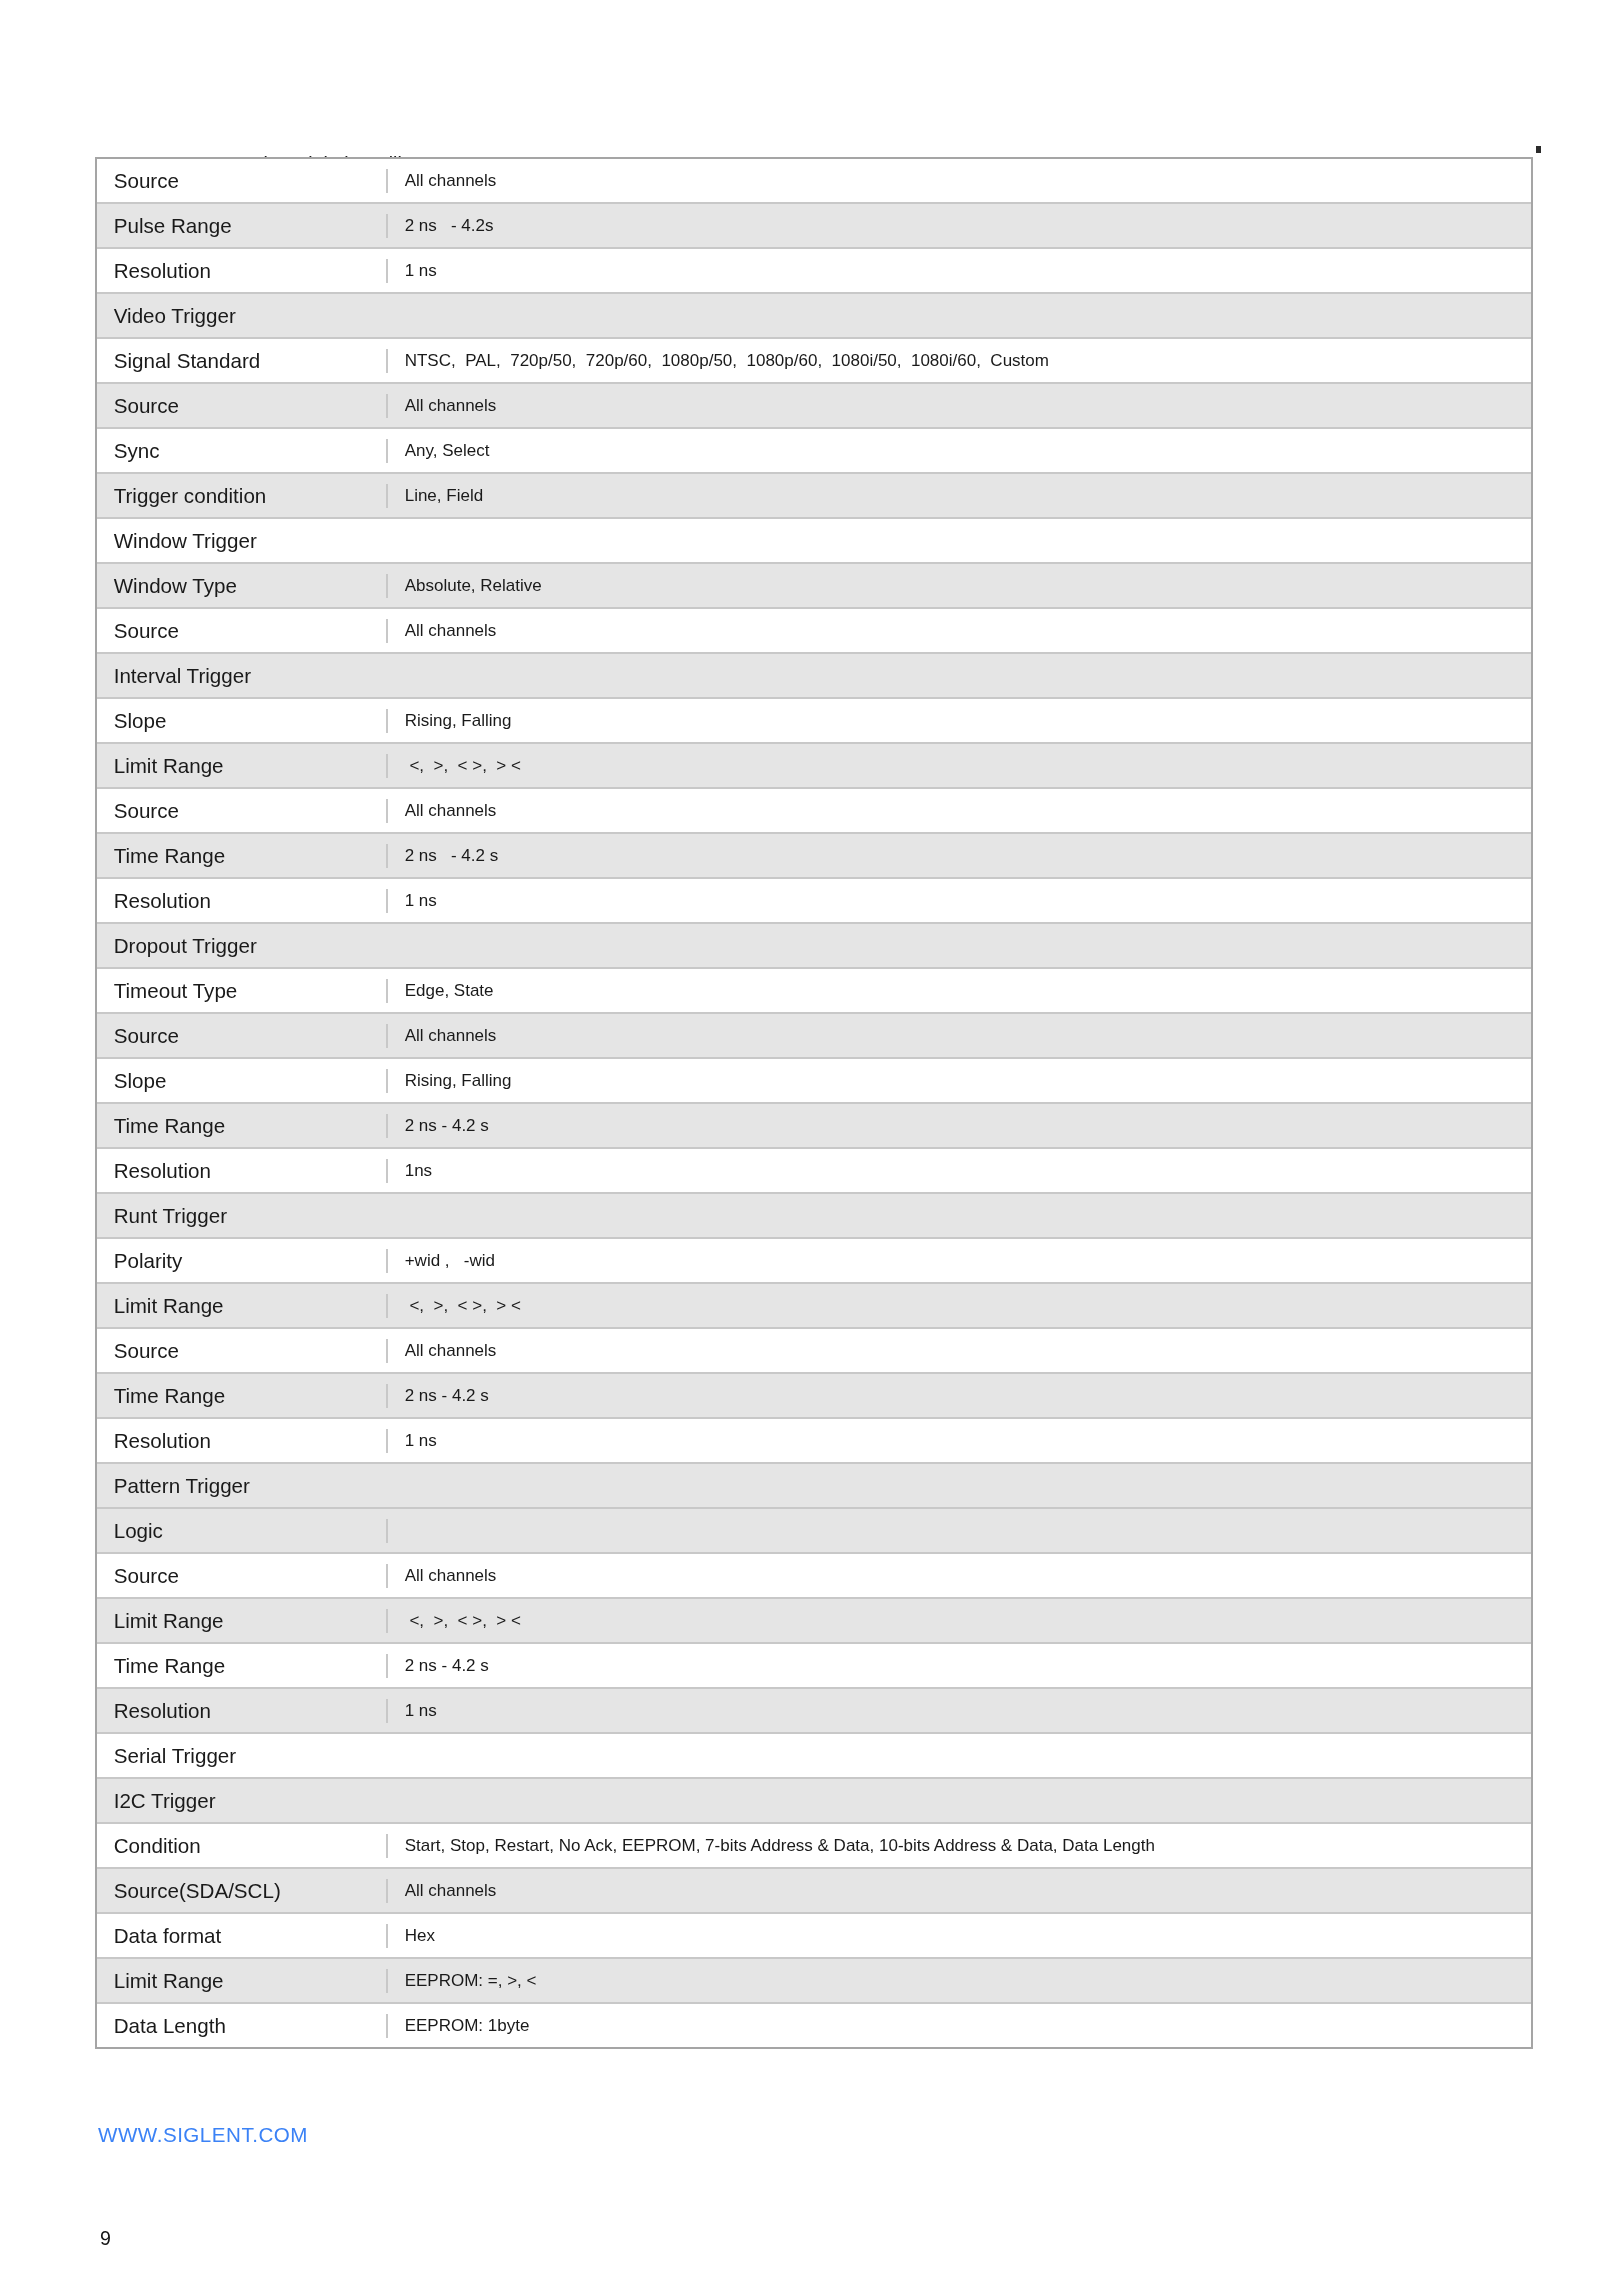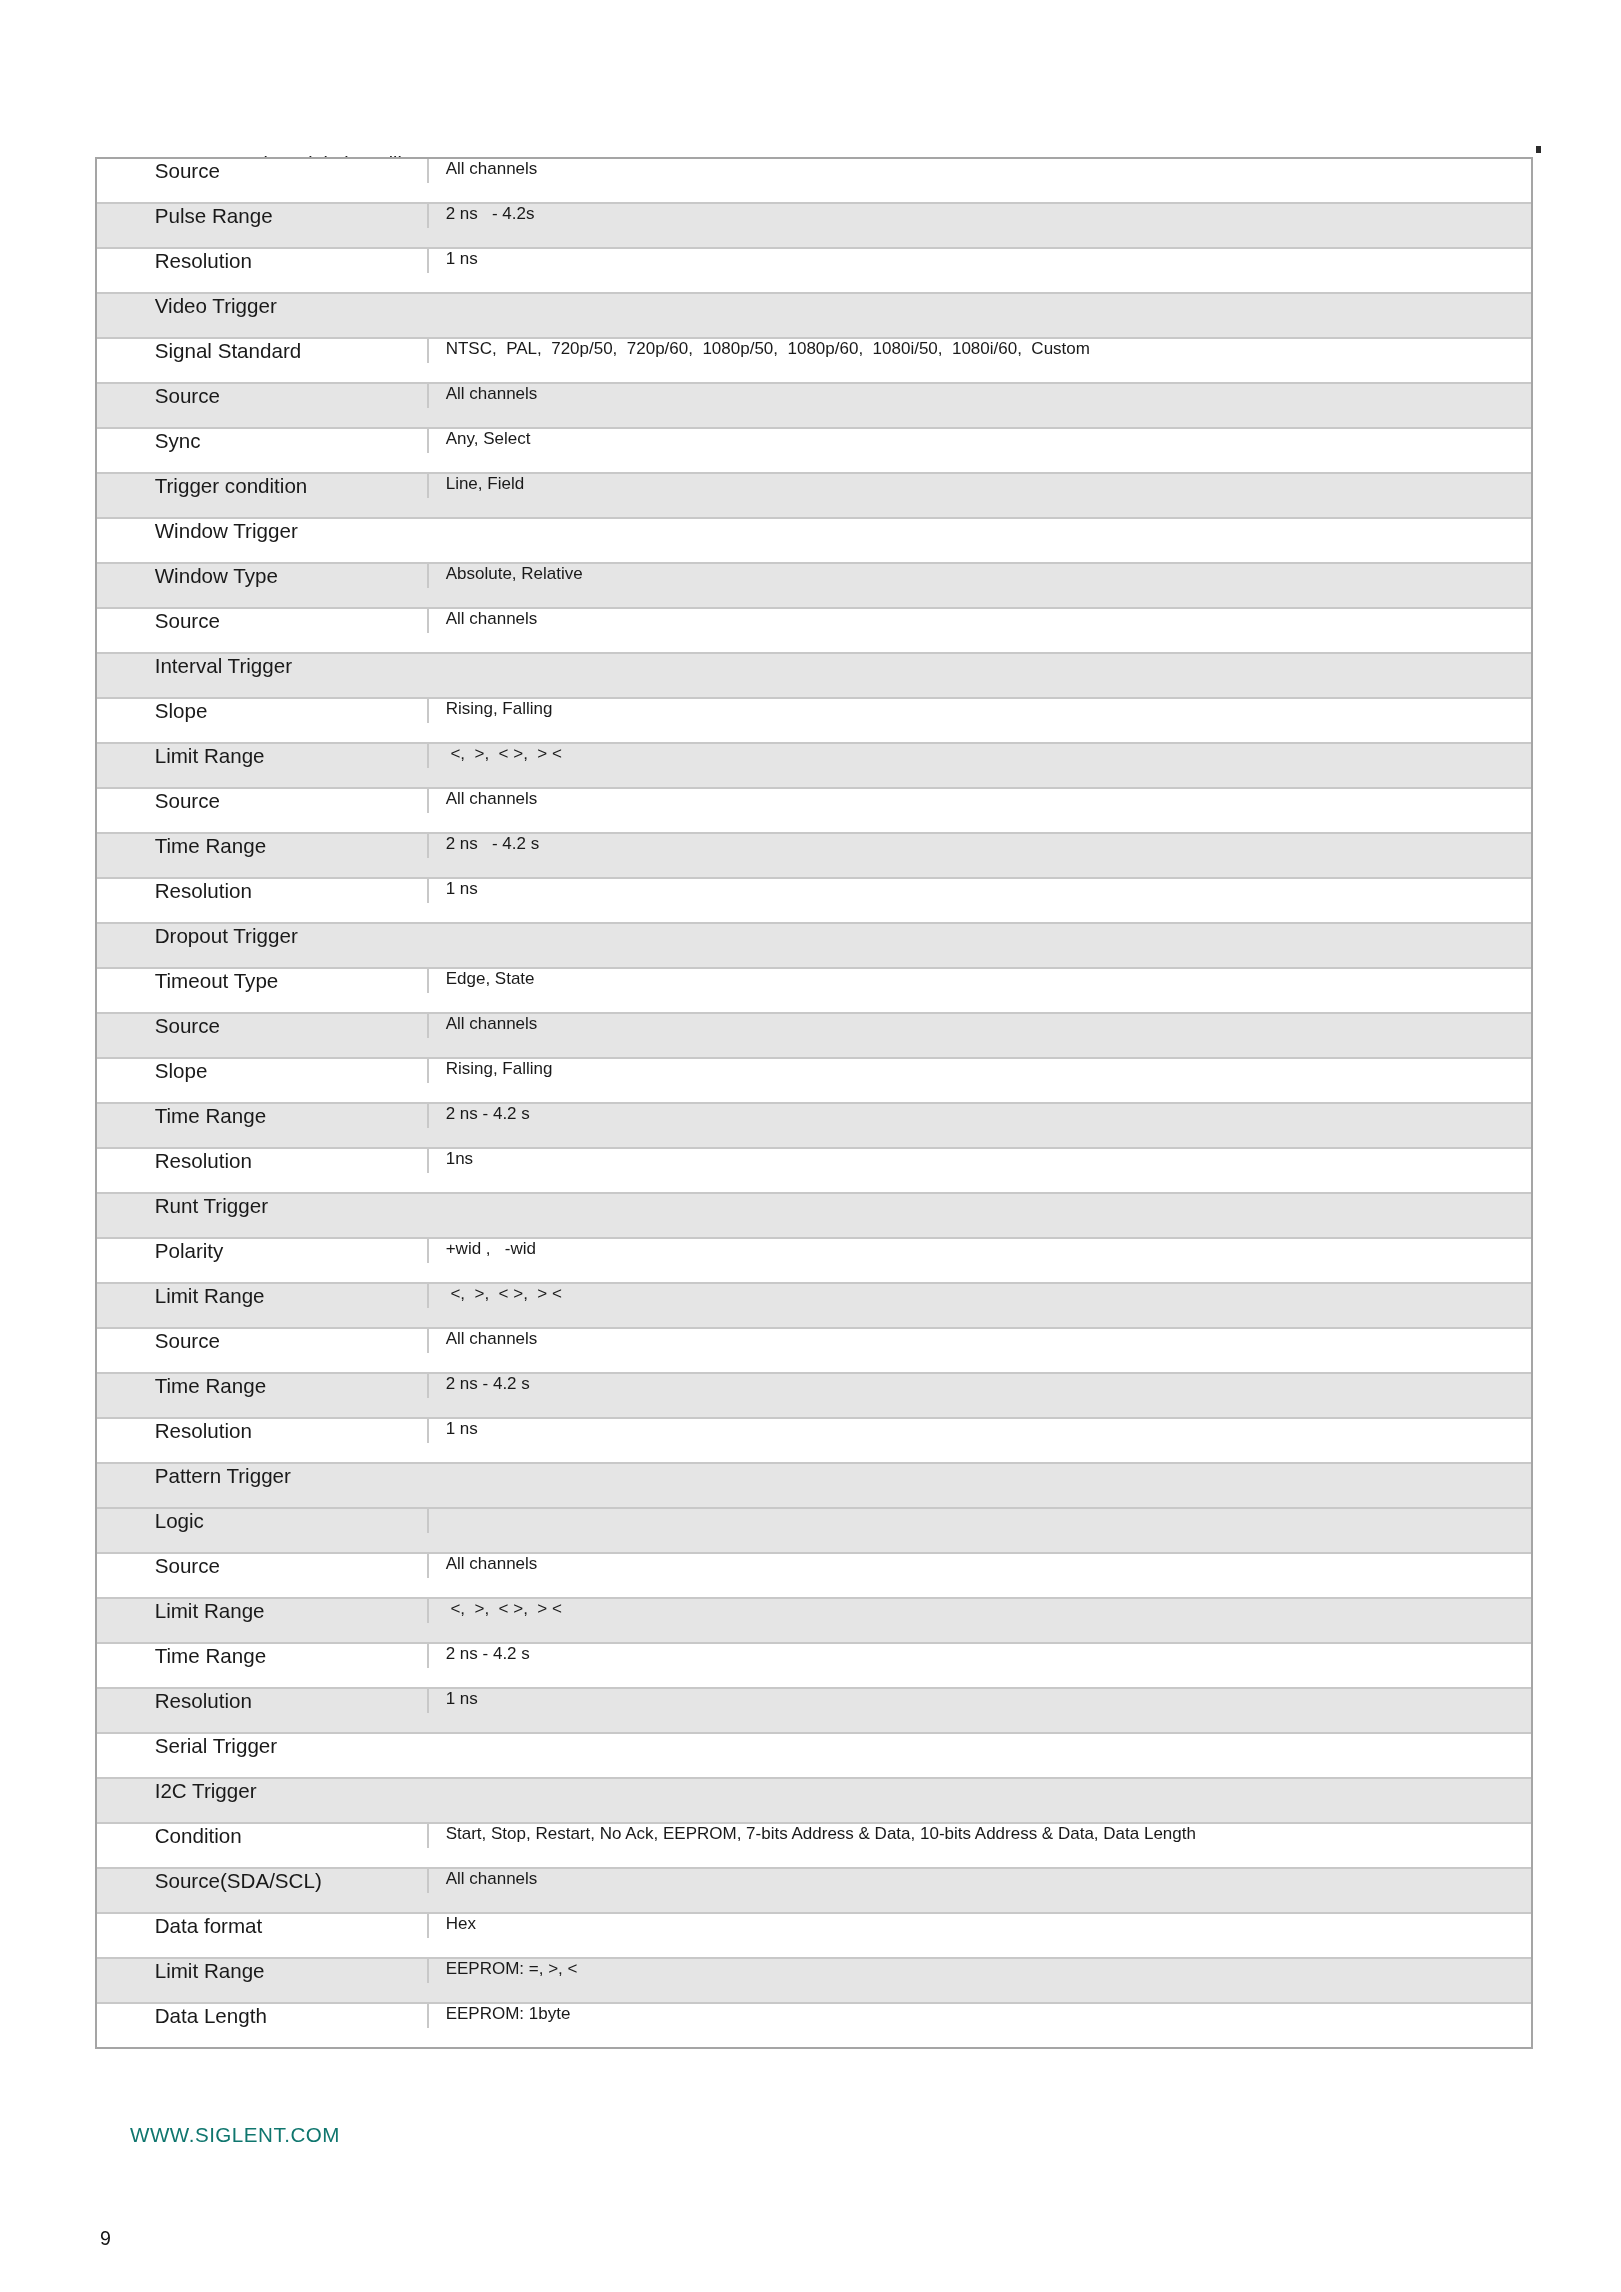--- a/index.html
+++ b/index.html
@@ -25,26 +25,25 @@
     position: absolute;
     left: 95px;
     top: 157px;
     width: 1438px;
     box-sizing: border-box;
     border: 2.9px solid #a5a5a5;
     background: #ffffff;
   }
   .spec-row {
     display: flex;
-    align-items: flex-start;
+    align-items: center;
     height: 45px;
     box-sizing: border-box;
     border-top: 2px solid #c8c8c8;
     background: #ffffff;
-    padding-left: 41px;
   }
   .spec-row:first-child { border-top: none; height: 43px; }
   .spec-row.alt { background: #e5e5e5; }
   .cell-label {
     flex: 0 0 291px;
     box-sizing: border-box;
     padding-left: 16.7px;
     border-right: 2px solid #c8c8c8;
     display: flex;
     align-items: center;
@@ -70,23 +69,22 @@
     font-weight: normal;
     font-size: 20.6px;
     white-space: pre;
   }
   .footer-url {
     position: absolute;
     left: 98px;
     top: 2123px;
     font-size: 20.6px;
     letter-spacing: 0.5px;
-    color: #0f766e;
-    white-space: pre;
-    margin-left: 32px;
+    color: #3b82f6;
+    white-space: pre;
   }
   .page-number {
     position: absolute;
     left: 100px;
     top: 2227px;
     font-size: 19.6px;
     color: #141414;
   }
   .artifact-tr {
     position: absolute;

